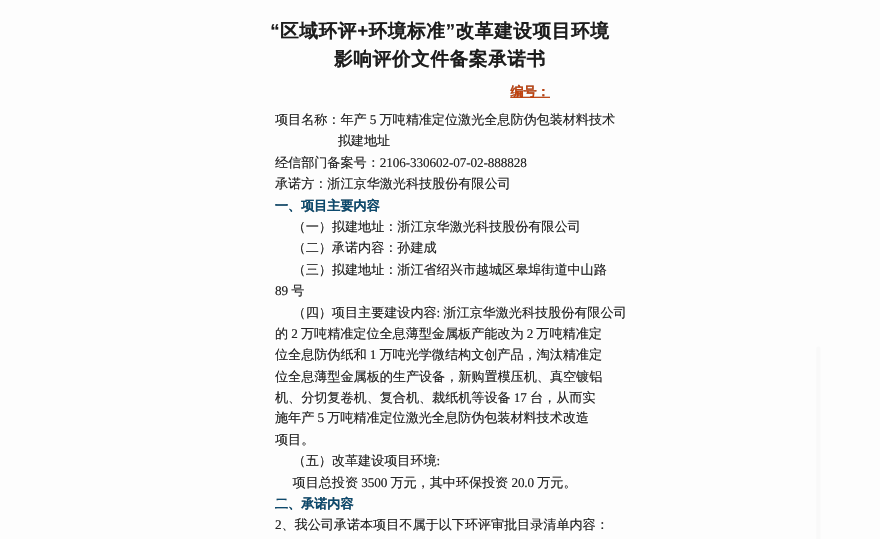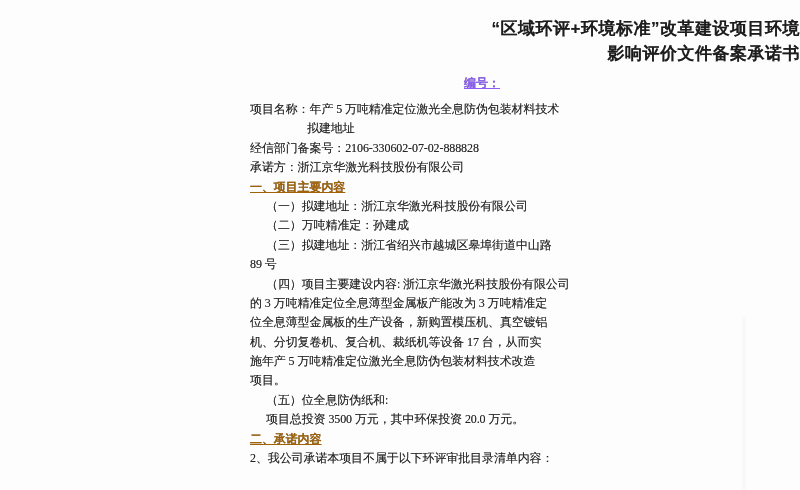--- a/index.html
+++ b/index.html
@@ -16,37 +16,37 @@
     height: 490px;
     background: #fdfdfd;
     font-family: "Liberation Serif", "DejaVu Serif", serif;
     color: #262626;
   }
   .doc-title {
     position: absolute;
     top: 16px;
     left: 0;
     width: 800px;
-    text-align: right;
+    text-align: center;
     font-family: "Liberation Sans", "DejaVu Sans", sans-serif;
     font-weight: bold;
     font-size: 17px;
     line-height: 25px;
     letter-spacing: 0.5px;
     color: #1d1d1d;
     text-shadow: 0 0 0.6px rgba(30,30,30,0.55);
   }
   .serial {
     position: absolute;
     top: 75px;
     left: 464px;
     font-family: "Liberation Sans", "DejaVu Sans", sans-serif;
     font-weight: bold;
     font-size: 12px;
-    color: #8b5cf6;
+    color: #c2410c;
     text-shadow: 0 0 0.5px rgba(40,40,40,0.5);
     text-decoration: underline;
   }
   .doc-body {
     position: absolute;
     top: 100px;
     left: 250px;
     width: 340px;
     font-size: 12px;
     line-height: 19.4px;
@@ -54,22 +54,21 @@
     white-space: nowrap;
     color: #262626;
     text-shadow: 0 0 0.5px rgba(45,45,45,0.55);
   }
   .ln { height: 19.4px; }
   .ind1 { padding-left: 16px; }
   .ind2 { padding-left: 57px; }
   .hd {
     font-family: "Liberation Sans", "DejaVu Sans", sans-serif;
     font-weight: bold;
-    color: #a16207;
-    text-decoration: underline;
+    color: #0c4a6e;
   }
   .scan-artifact {
     position: absolute;
     left: 742px;
     top: 315px;
     width: 4px;
     height: 200px;
     background: rgba(120,120,120,0.03);
     border-radius: 3px;
   }
@@ -86,30 +85,31 @@
 
   <div class="serial">编号：</div>
 
   <div class="doc-body">
     <div class="ln">项目名称：年产 5 万吨精准定位激光全息防伪包装材料技术</div>
     <div class="ln ind2">拟建地址</div>
     <div class="ln">经信部门备案号：2106-330602-07-02-888828</div>
     <div class="ln">承诺方：浙江京华激光科技股份有限公司</div>
     <div class="ln hd">一、项目主要内容</div>
     <div class="ln ind1">（一）拟建地址：浙江京华激光科技股份有限公司</div>
-    <div class="ln ind1">（二）万吨精准定：孙建成</div>
+    <div class="ln ind1">（二）承诺内容：孙建成</div>
     <div class="ln ind1">（三）拟建地址：浙江省绍兴市越城区皋埠街道中山路</div>
     <div class="ln">89 号</div>
     <div class="ln ind1">（四）项目主要建设内容: 浙江京华激光科技股份有限公司</div>
-    <div class="ln">的 3 万吨精准定位全息薄型金属板产能改为 3 万吨精准定</div>
+    <div class="ln">的 2 万吨精准定位全息薄型金属板产能改为 2 万吨精准定</div>
+    <div class="ln">位全息防伪纸和 1 万吨光学微结构文创产品，淘汰精准定</div>
     <div class="ln">位全息薄型金属板的生产设备，新购置模压机、真空镀铝</div>
     <div class="ln">机、分切复卷机、复合机、裁纸机等设备 17 台，从而实</div>
     <div class="ln">施年产 5 万吨精准定位激光全息防伪包装材料技术改造</div>
     <div class="ln">项目。</div>
-    <div class="ln ind1">（五）位全息防伪纸和:</div>
+    <div class="ln ind1">（五）改革建设项目环境:</div>
     <div class="ln ind1">项目总投资 3500 万元，其中环保投资 20.0 万元。</div>
     <div class="ln hd">二、承诺内容</div>
     <div class="ln">2、我公司承诺本项目不属于以下环评审批目录清单内容：</div>
   </div>
 
   <div class="scan-artifact"></div>
 
 </div>
 
 </body></html>

